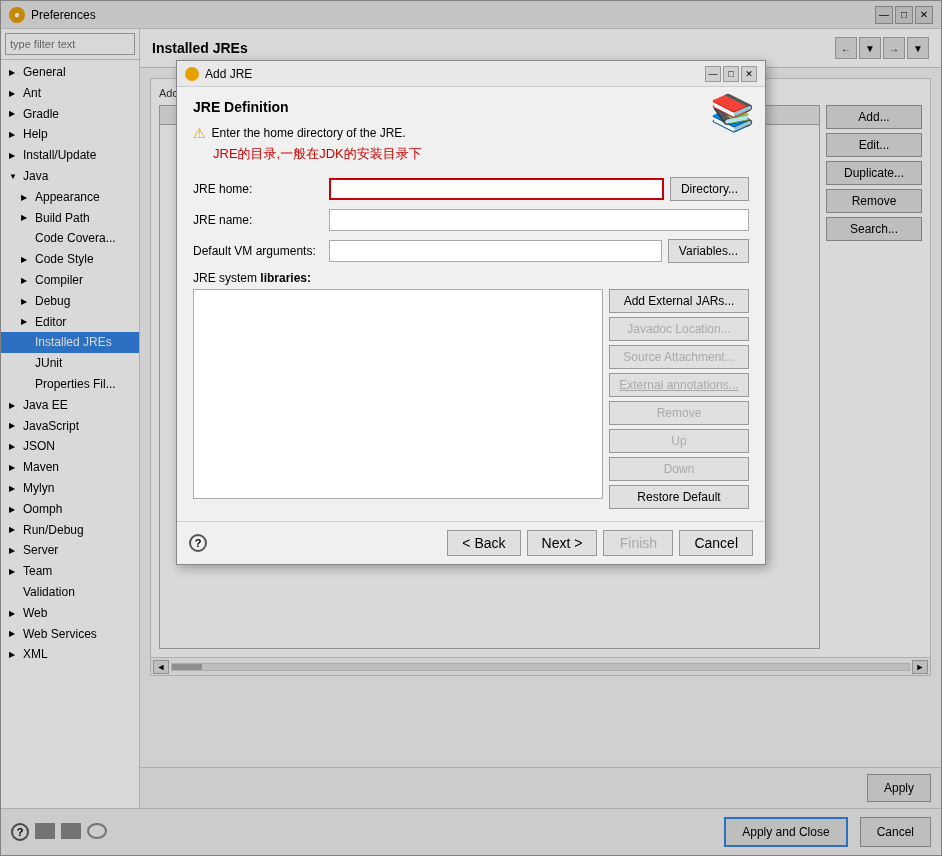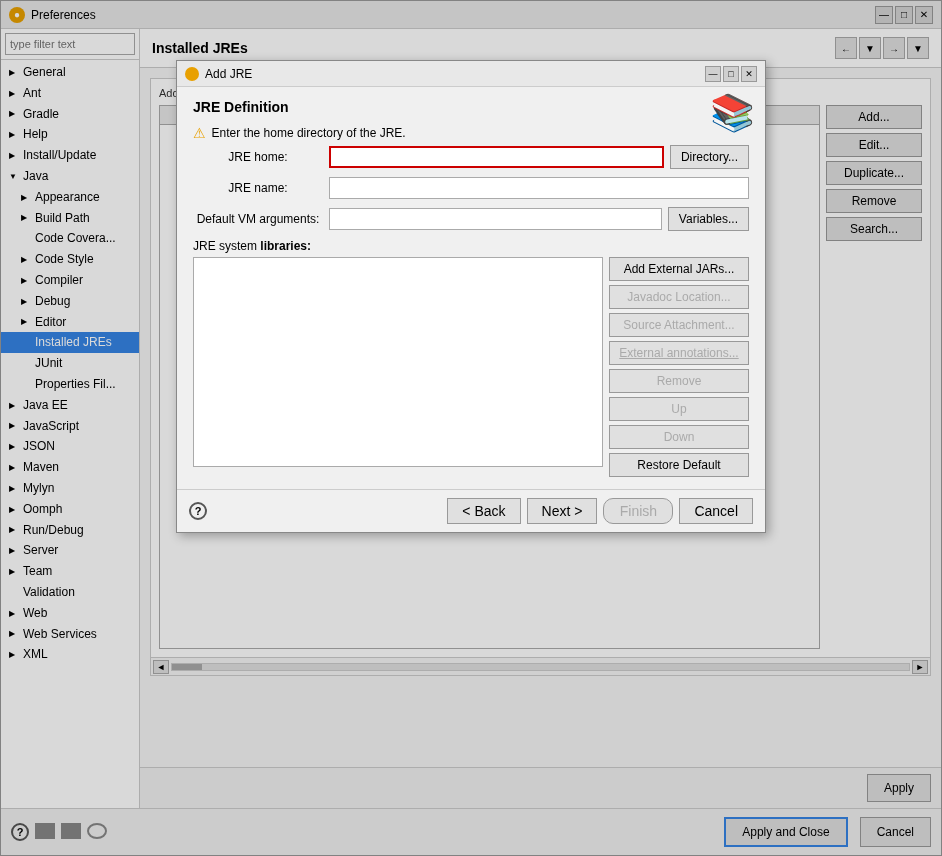--- a/index.html
+++ b/index.html
@@ -308,21 +308,21 @@
 
     .form-row {
       display: flex;
       align-items: center;
       margin-bottom: 8px;
       gap: 6px;
     }
 
     .form-label {
       width: 130px;
-      text-align: center;
+      text-align: left;
       font-size: 12px;
       flex-shrink: 0;
     }
 
     .form-input {
       flex: 1;
       height: 22px;
       border: 2px solid #cc0000;
       padding: 2px 4px;
       font-size: 12px;
@@ -420,21 +420,20 @@
       padding: 4px 14px;
       cursor: pointer;
       font-size: 14px;
       min-width: 70px;
       text-align: center;
     }
 
     .footer-btn:disabled, .footer-btn.disabled {
       color: #aaa;
       cursor: default;
-      border-radius: 10px;
     }
 
     .dialog-relative {
       position: relative;
     }
   </style>
 </head>
 <body>
 
 <div class="preferences-window">
@@ -660,20 +659,21 @@
 
         <div style="position:absolute; right:10px; top:5px; font-size:36px;">📚</div>
 
         <div class="dialog-section-title">JRE Definition</div>
 
         <div class="dialog-warning">
           <span style="color:#e8a000; font-size:14px;">⚠</span>
           <span>Enter the home directory of the JRE.</span>
         </div>
 
+        <div style="color:#cc0000; font-size:13px; margin-bottom:14px; margin-left:20px;">JRE的目录,一般在JDK的安装目录下</div>
 
         <div class="form-row">
           <label class="form-label">JRE home:</label>
           <input class="form-input" type="text" value="" style="">
           <button class="form-btn">Directory...</button>
         </div>
 
         <div class="form-row">
           <label class="form-label">JRE name:</label>
           <input class="form-input-normal" type="text" value="" style="">

